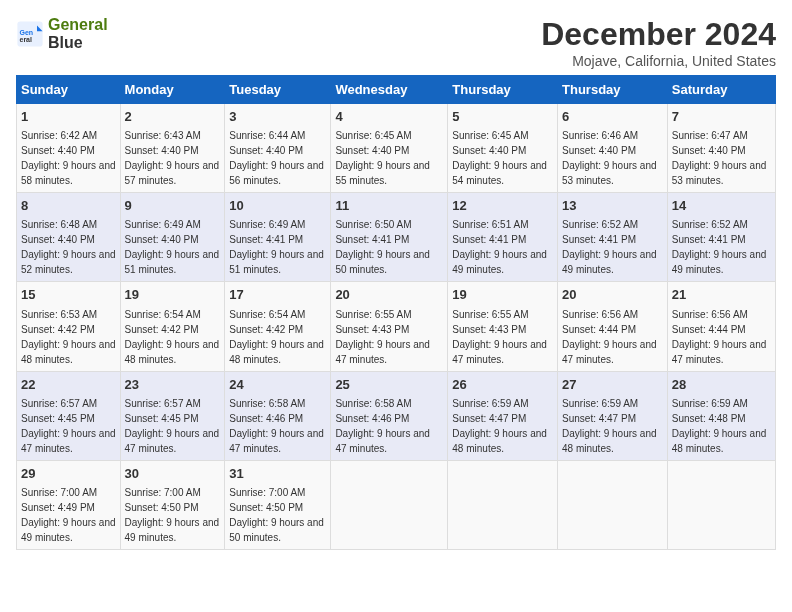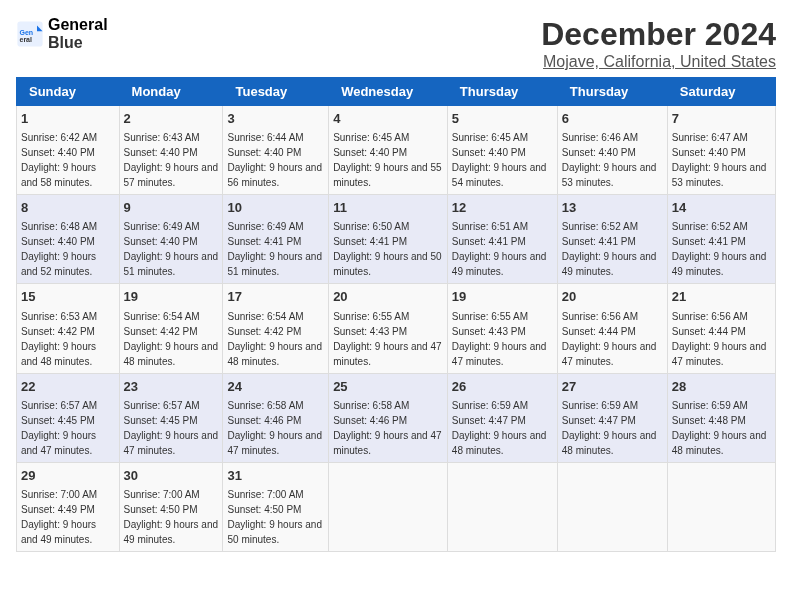--- a/index.html
+++ b/index.html
@@ -28,35 +28,34 @@
     .title-area {
       text-align: right;
     }
     .main-title {
       font-size: 32px;
       font-weight: bold;
       color: #333;
       margin-left: 7px;
     }
     .subtitle {
-      font-size: 16px;
+      font-size: 14px;
       color: #555;
-      text-decoration: underline;
     }
     table {
       width: 100%;
       border-collapse: collapse;
       font-size: 11px;
     }
     thead tr {
       background-color: #1565c0;
       color: #fff;
     }
     thead th {
-      padding: 6px 12px;
+      padding: 6px 4px;
       text-align: left;
       font-weight: bold;
       font-size: 13px;
       border: 1px solid #1565c0;
     }
     tbody tr {
       vertical-align: top;
     }
     tbody tr:nth-child(odd) {
       background-color: #f9f9f9;
@@ -89,21 +88,21 @@
 
 <div class="header-area">
   <div class="logo">
     <svg class="logo-icon" viewBox="0 0 40 40">
       <rect x="2" y="2" width="36" height="36" rx="4" fill="#e8f0fe"></rect>
       <text x="5" y="22" font-family="Arial" font-size="10" font-weight="bold" fill="#1a73e8">Gen</text>
       <text x="5" y="32" font-family="Arial" font-size="10" font-weight="bold" fill="#333">eral</text>
       <polygon points="30,8 38,16 30,16" fill="#1a73e8"></polygon>
     </svg>
     <div>
-      <div style="font-size:16px;font-weight:bold;color:#000000;line-height:1.1;">General</div>
+      <div style="font-size:16px;font-weight:bold;color:#4d7c0f;line-height:1.1;">General</div>
       <div style="font-size:16px;font-weight:bold;color:#333;line-height:1.1;">Blue</div>
     </div>
   </div>
   <div class="title-area">
     <div class="main-title">December 2024</div>
     <div class="subtitle">Mojave, California, United States</div>
   </div>
 </div>
 
 <table>

